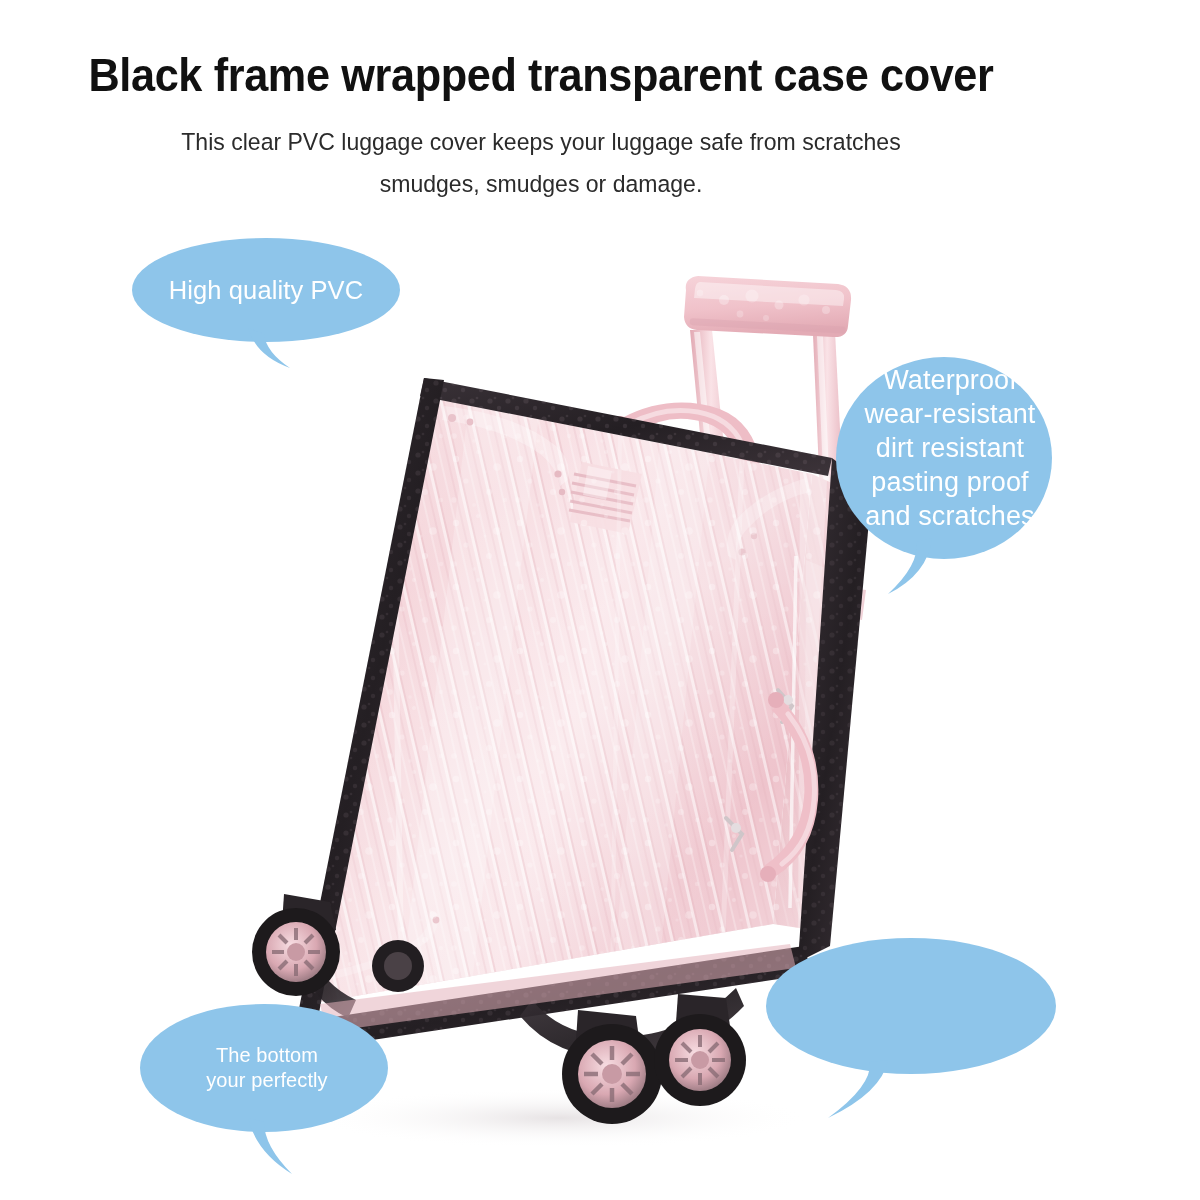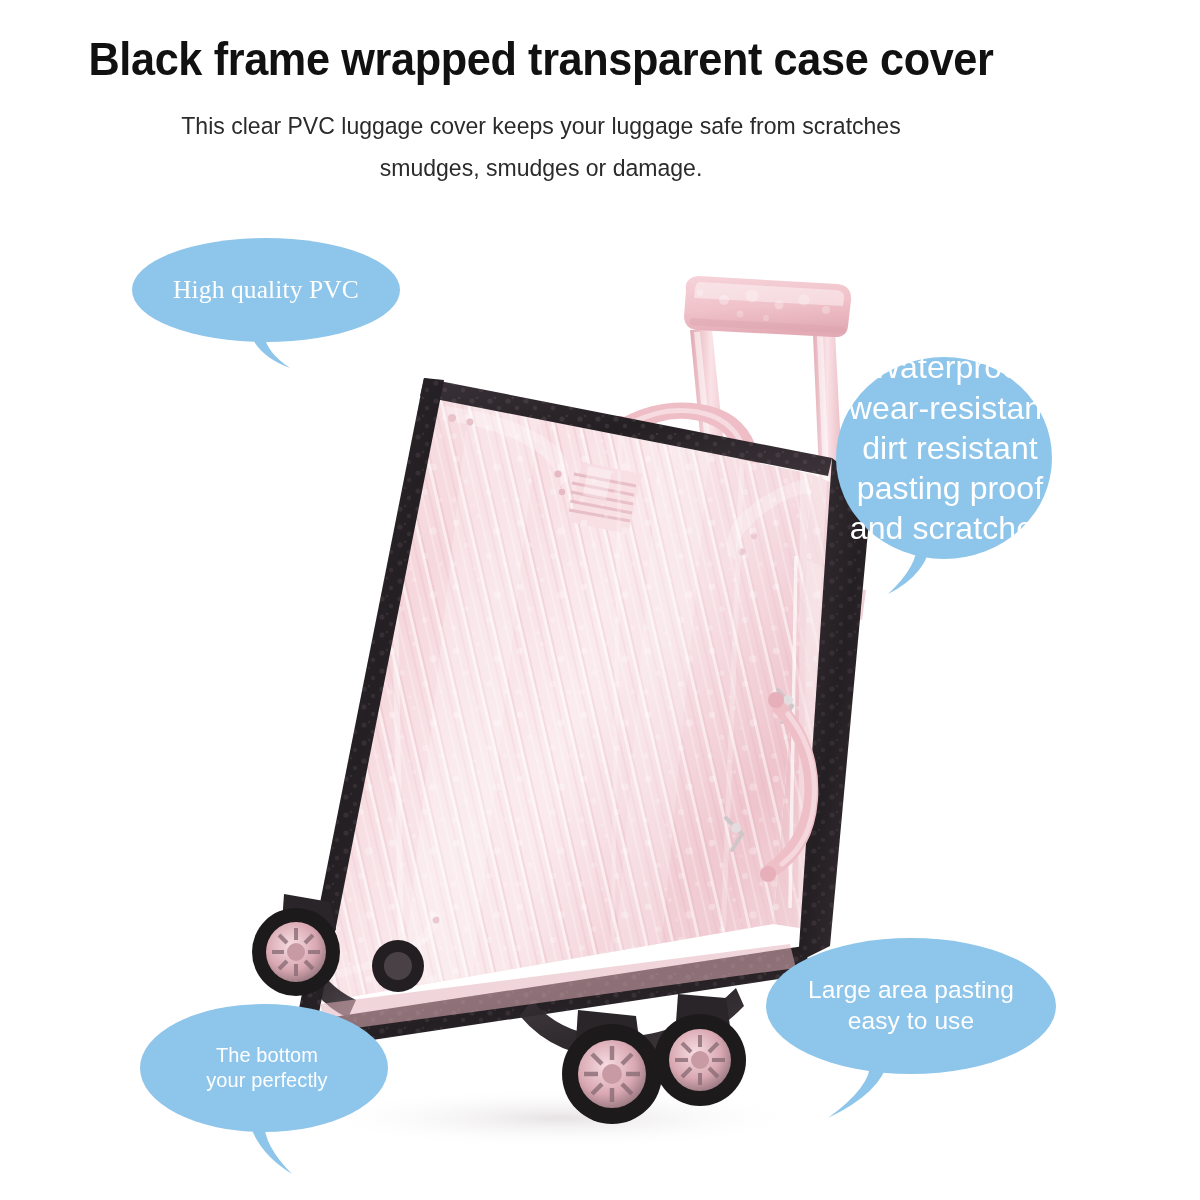--- a/index.html
+++ b/index.html
@@ -13,21 +13,21 @@
     position: relative;
     overflow: hidden;
     font-family: "Liberation Sans", sans-serif;
     -webkit-font-smoothing: antialiased;
   }
 
   
   #header {
     position: absolute;
     left: 0;
-    top: 0;
+    top: 16px;
     width: 1082px;
     text-align: center;
   }
   #page-title {
     margin: 0;
     padding-top: 34px;
     font-family: "Liberation Sans Narrow", "Liberation Sans", sans-serif;
     font-size: 47px;
     font-weight: 700;
     letter-spacing: -0.4px;
@@ -82,22 +82,22 @@
     letter-spacing: 0.1px;
     pointer-events: none;
   }
   .bubble-text .bline { display: block; white-space: nowrap; }
 
   #callout-pvc       { left: 130px;  top: 236px; width: 272px; height: 132px; }
   #callout-waterproof{ left: 836px;  top: 352px; width: 228px; height: 244px; }
   #callout-bottom    { left: 140px;  top: 1002px; width: 254px; height: 176px; }
   #callout-large     { left: 766px;  top: 936px; width: 290px; height: 184px; }
 
-  #callout-pvc .bubble-text        { width: 272px; height: 108px; font-size: 25.5px; font-family: Liberation Serif, serif; }
-  #callout-waterproof .bubble-text { width: 228px; height: 192px; font-size: 32px; }
+  #callout-pvc .bubble-text        { width: 272px; height: 108px; font-size: 25.5px; }
+  #callout-waterproof .bubble-text { width: 228px; height: 192px; font-size: 27px; }
   #callout-bottom .bubble-text     { width: 254px; height: 132px; font-size: 20px; }
   #callout-large .bubble-text      { width: 290px; height: 140px; font-size: 24.5px; }
 </style>
 </head>
 <body>
 
 <div id="product-stage">
   <svg id="product-svg" viewBox="0 0 1200 1200">
     <defs>
       <linearGradient id="shellGrad" x1="0" y1="0" x2="1" y2="0.35">
@@ -406,17 +406,13 @@
     <span class="bline">The bottom</span>
     <span class="bline">your perfectly</span>
   </div>
 </div>
 
 <div class="callout" id="callout-large">
   <svg class="bubble-svg" width="290" height="184" viewBox="0 0 290 184">
     <ellipse cx="145" cy="70" rx="145" ry="68" fill="#8EC5EA"></ellipse>
     <path d="M122,124 Q116,156 62,182 Q106,150 104,126 Z" fill="#8EC5EA"></path>
   </svg>
-  <div class="bubble-text">
-    <span class="bline">Large area pasting</span>
-    <span class="bline">easy to use</span>
-  </div>
 </div>
 
 </body></html>

